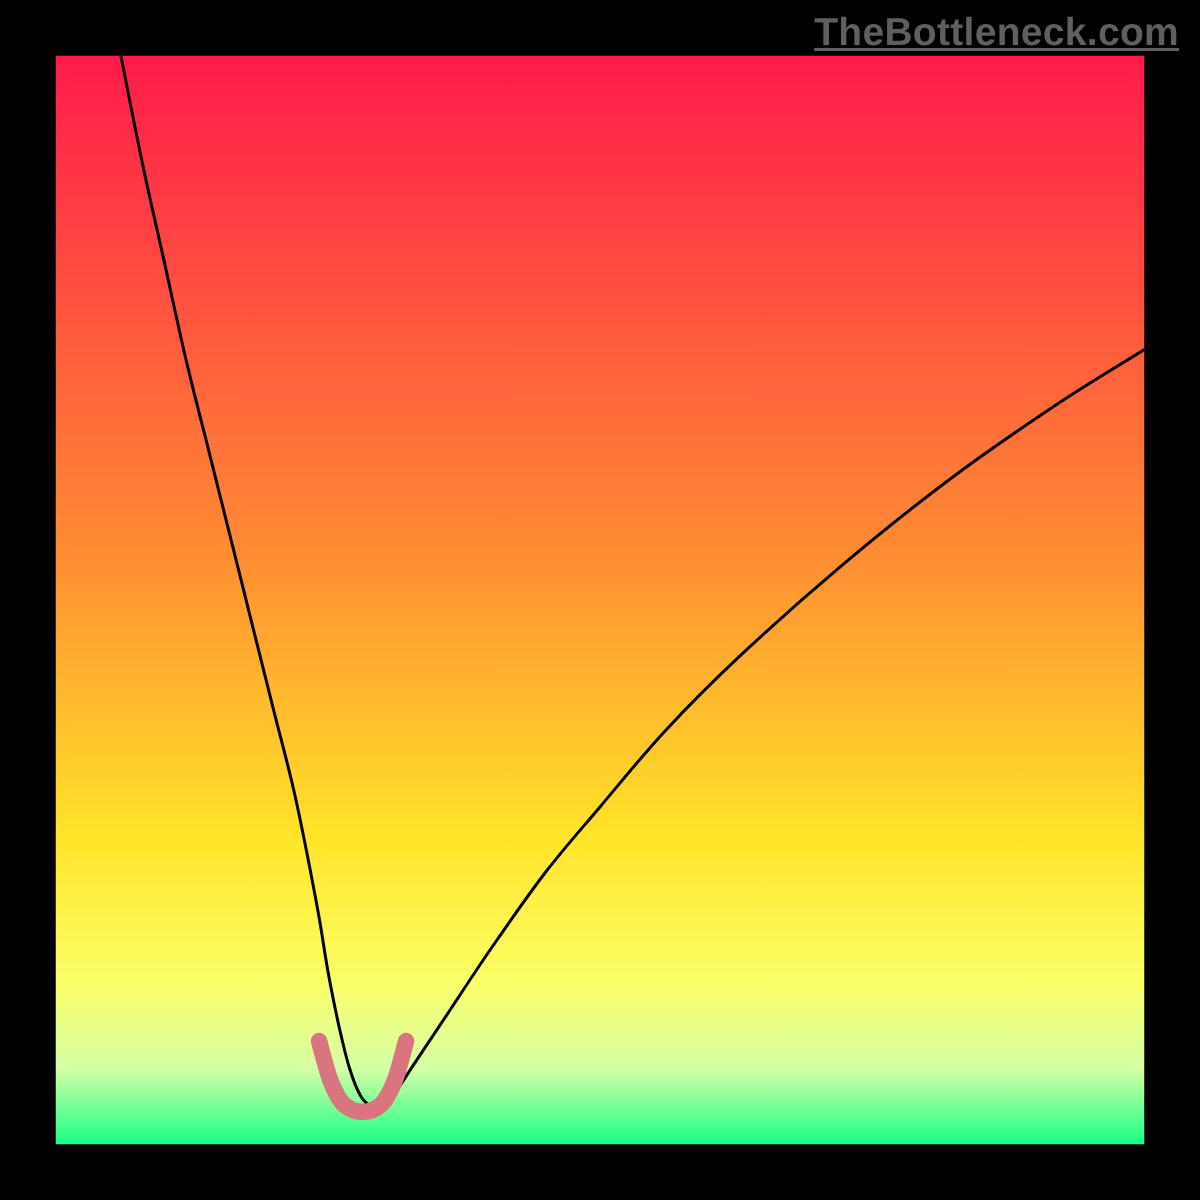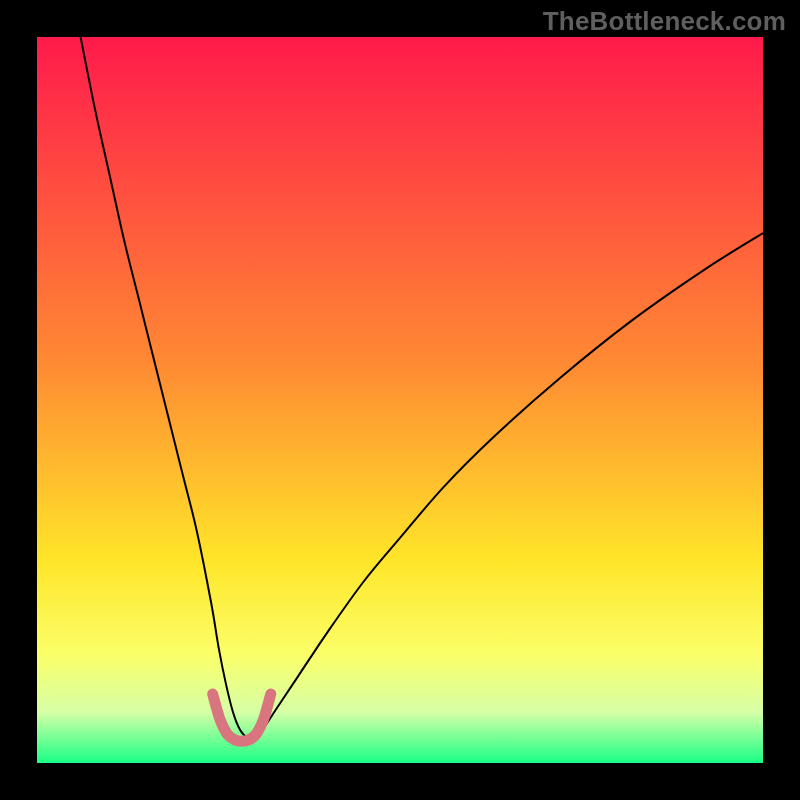--- a/index.html
+++ b/index.html
@@ -17,20 +17,21 @@
   }
   .watermark {
     position: absolute;
     top: 6px;
     right: 14px;
     font-family: Arial, Helvetica, sans-serif;
     font-size: 26px;
     font-weight: bold;
     color: #5f5f5f;
     letter-spacing: 0.2px;
+    text-decoration: underline;
   }
   .plot {
     position: absolute;
     left: 37px;
     top: 37px;
     width: 726px;
     height: 726px;
   }
   svg {
     display: block;

